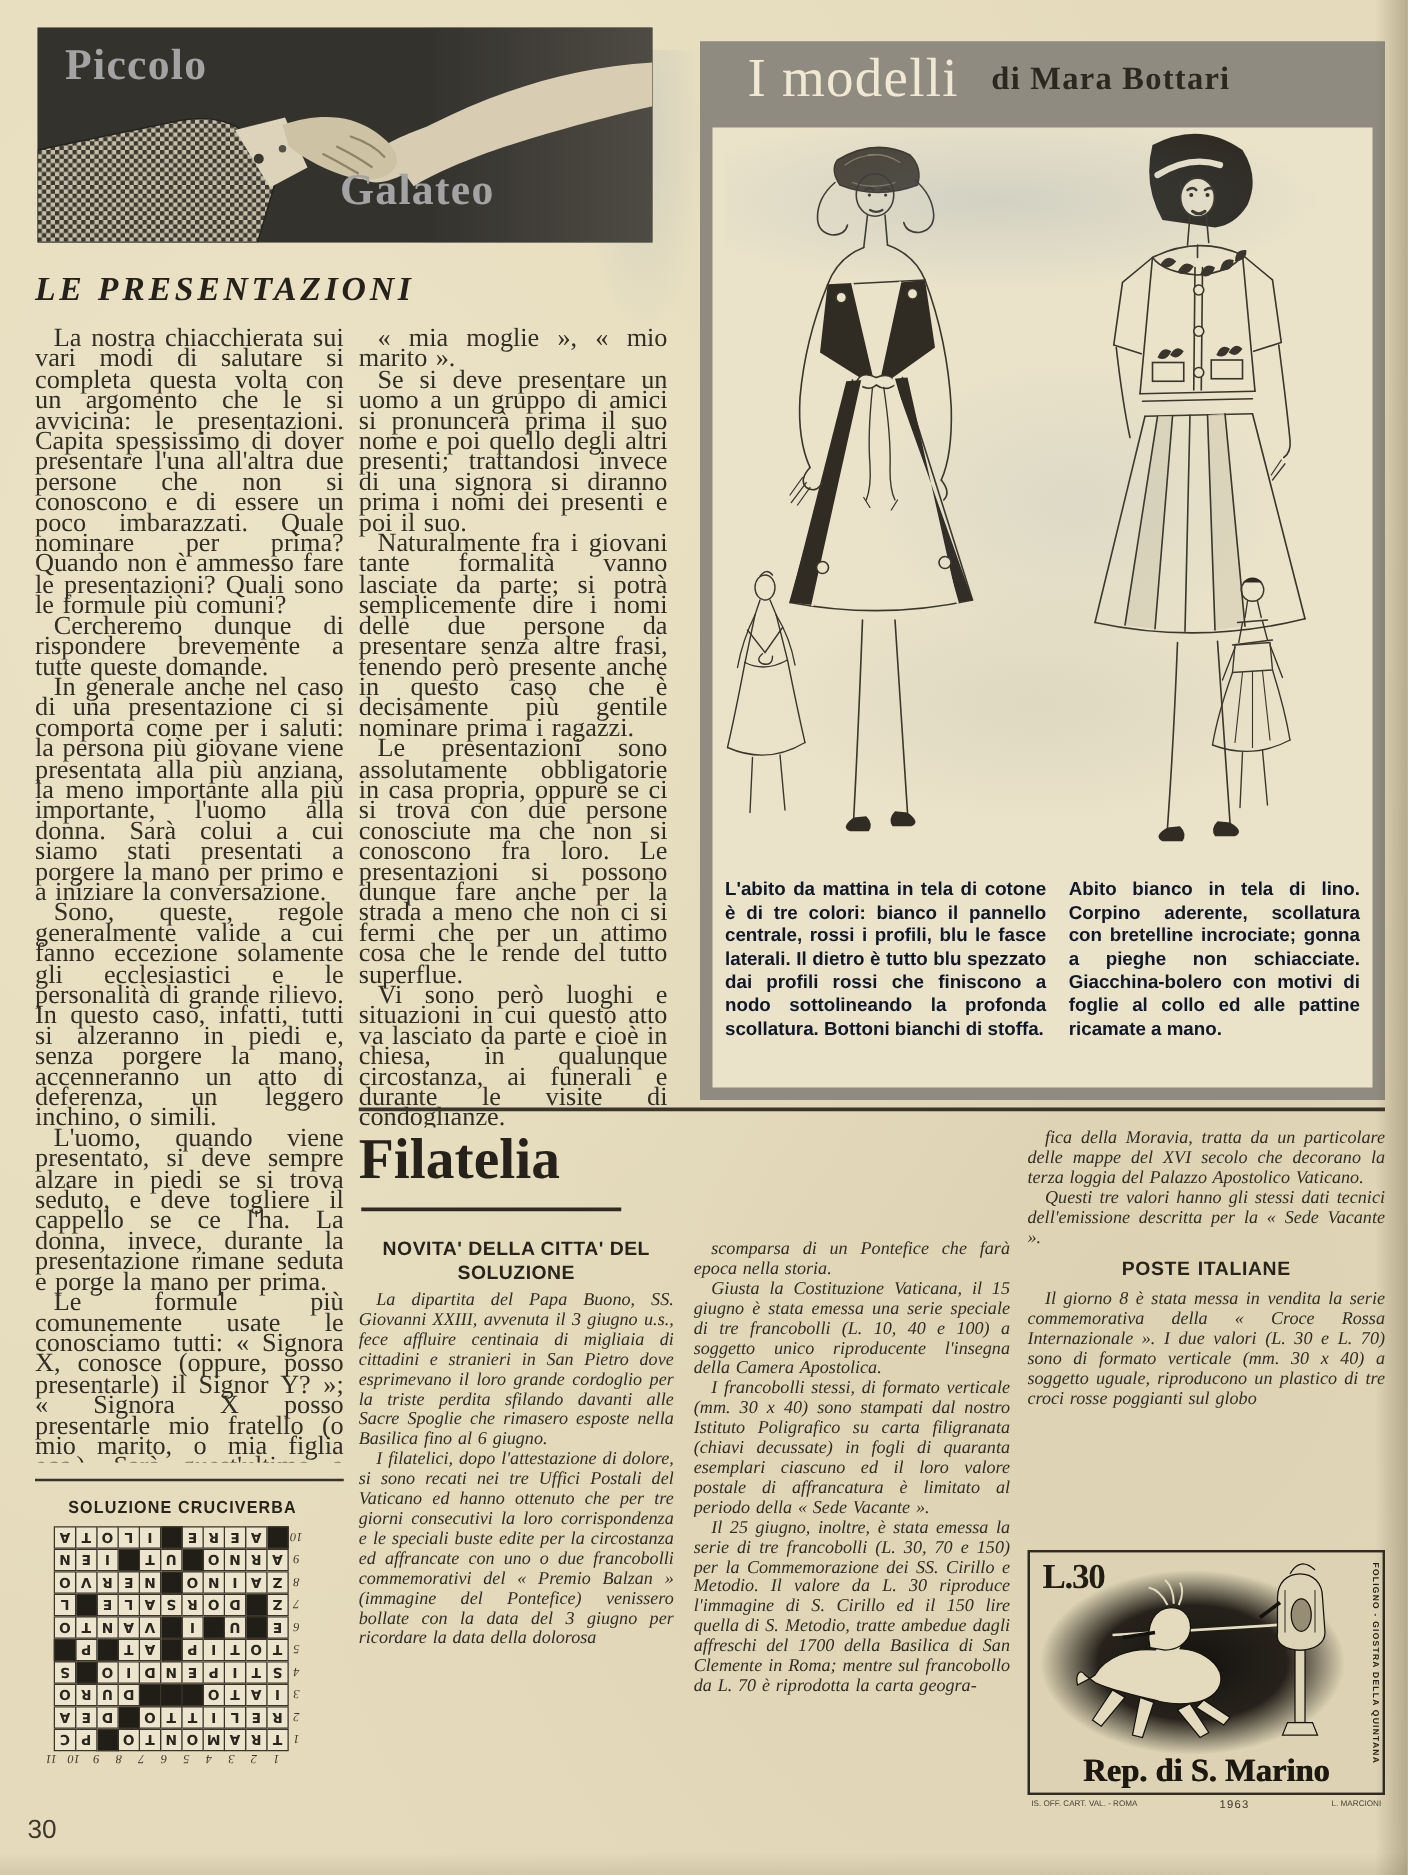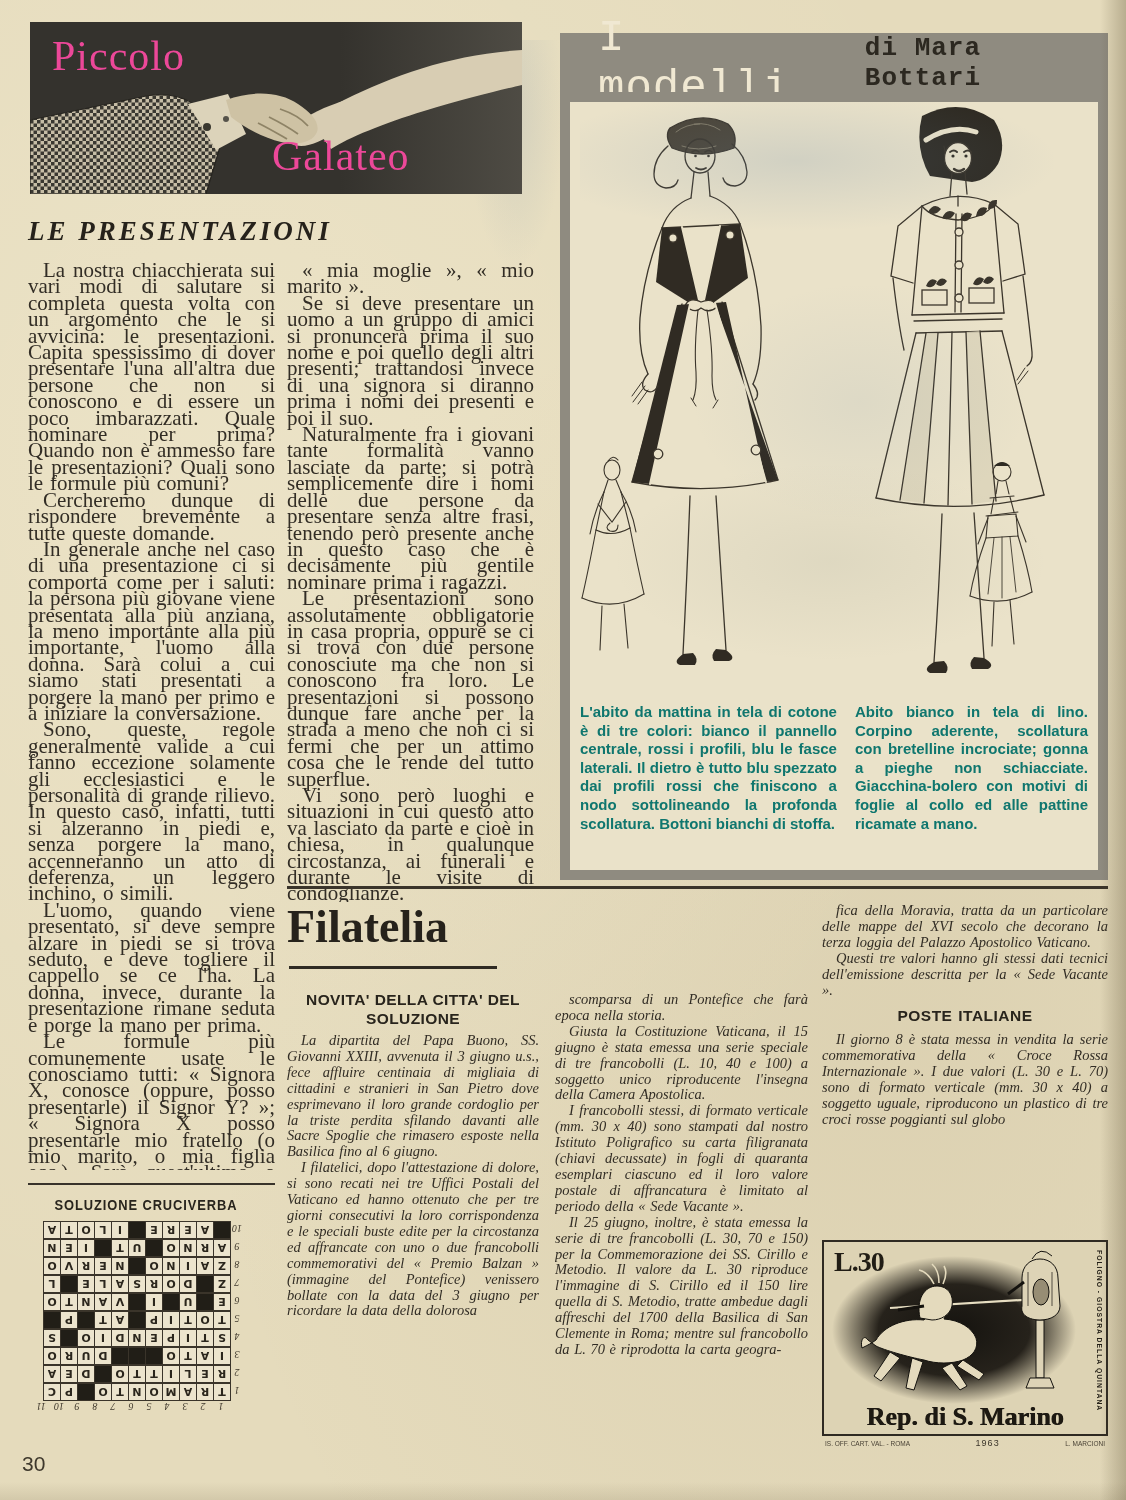--- a/index.html
+++ b/index.html
@@ -8,21 +8,21 @@
         background-image:radial-gradient(ellipse at 20% 30%, rgba(255,250,230,.25), transparent 60%),
                          radial-gradient(ellipse at 80% 70%, rgba(120,100,60,.08), transparent 55%);
         font-family:"Liberation Serif", serif;color:#2f2b23;}
   .edge-shade{position:absolute;right:0;top:0;width:26px;height:100%;
         background:linear-gradient(to right, rgba(0,0,0,0), rgba(80,68,40,.30));}
   .bottom-shade{position:absolute;left:0;bottom:0;width:100%;height:18px;
         background:linear-gradient(to bottom, rgba(0,0,0,0), rgba(80,68,40,.12));}
 
   
   .photo{position:absolute;left:30px;top:22px;width:492px;height:172px;background:#34322d;overflow:hidden;}
-  .photo .word{position:absolute;color:#ec4899;font-size:42px;letter-spacing:1px;font-weight:400;}
+  .photo .word{position:absolute;color:#a3a3a3;font-size:35px;letter-spacing:1px;font-weight:700;}
   .word-piccolo{left:22px;top:10px;}
   .word-galateo{left:242px;top:110px;}
 
   
   .gal-title{position:absolute;left:28px;top:216px;font-style:italic;font-weight:bold;
         font-size:27px;letter-spacing:3px;color:#26221b;}
   .artcol{position:absolute;width:247px;text-align:justify;font-size:21px;line-height:16.4px;
         word-spacing:1.5px;color:#322d25;overflow:hidden;}
   .artcol p{margin:0;text-indent:15px;}
   #col1{left:28px;top:262px;height:908px;}
@@ -45,36 +45,36 @@
   .cw-cell{width:18px;height:18px;box-sizing:border-box;border:1px solid #3a342a;
         margin-left:-1px;margin-top:-1px;background:#ece4cd;display:flex;align-items:center;
         justify-content:center;font-family:"DejaVu Sans",sans-serif;font-size:11px;
         font-weight:bold;color:#2b261d;}
   .cw-cell.black{background:#211e17;}
   .pageno{position:absolute;left:22px;top:1452px;font-family:"Liberation Sans",sans-serif;
         font-size:21px;color:#3e382c;}
 
   
   .band{position:absolute;left:560px;top:33px;width:548px;height:59px;background:#8f8b80;
-        display:flex;align-items:center;font-family:Liberation Mono, monospace;}
+        display:flex;align-items:center;}
   .band .mt{font-size:44px;color:#f0e8d2;margin-left:38px;letter-spacing:1px;}
   .band .by{font-size:26px;font-weight:bold;color:#2c2820;margin-left:26px;letter-spacing:1px;}
   .panel{position:absolute;left:560px;top:92px;width:548px;height:788px;box-sizing:border-box;
         border:10px solid #8f8b80;background:#eae2c9;}
   .panel-inner{position:relative;width:528px;height:768px;overflow:hidden;}
   .ghost{position:absolute;pointer-events:none;}
   .g1{left:10px;top:0;width:480px;height:130px;
         background:radial-gradient(ellipse at 45% 45%, rgba(110,140,170,.20), transparent 70%);}
   .g2{left:120px;top:180px;width:340px;height:240px;
         background:radial-gradient(ellipse at 50% 50%, rgba(110,140,170,.10), transparent 70%);}
   .g3{left:40px;top:360px;width:440px;height:200px;
         background:radial-gradient(ellipse at 50% 50%, rgba(120,130,120,.10), transparent 70%);}
   .captions{position:absolute;left:0;top:601px;width:528px;display:flex;padding:0 10px;box-sizing:border-box;}
   .cap{font-family:"Liberation Sans",sans-serif;font-weight:bold;font-size:15px;
-        line-height:18.6px;text-align:justify;color:#0f766e;}
+        line-height:18.6px;text-align:justify;color:#0f172a;}
   .capL{width:258px;margin-right:18px;}
   .capR{width:234px;}
   .page-ghost{position:absolute;left:465px;top:40px;width:100px;height:230px;
         background:radial-gradient(ellipse at 50% 30%, rgba(100,130,165,.16), transparent 70%);}
 
   
   .fil-title{position:absolute;left:287px;top:900px;font-size:46px;font-weight:bold;color:#26221b;}
   .fil-under{position:absolute;left:289px;top:966px;width:208px;height:3px;background:#2f2b23;}
   .fil-head{position:absolute;font-family:"Liberation Sans",sans-serif;font-weight:bold;
         font-size:15.5px;line-height:19px;text-align:center;color:#28241c;letter-spacing:.4px;}

